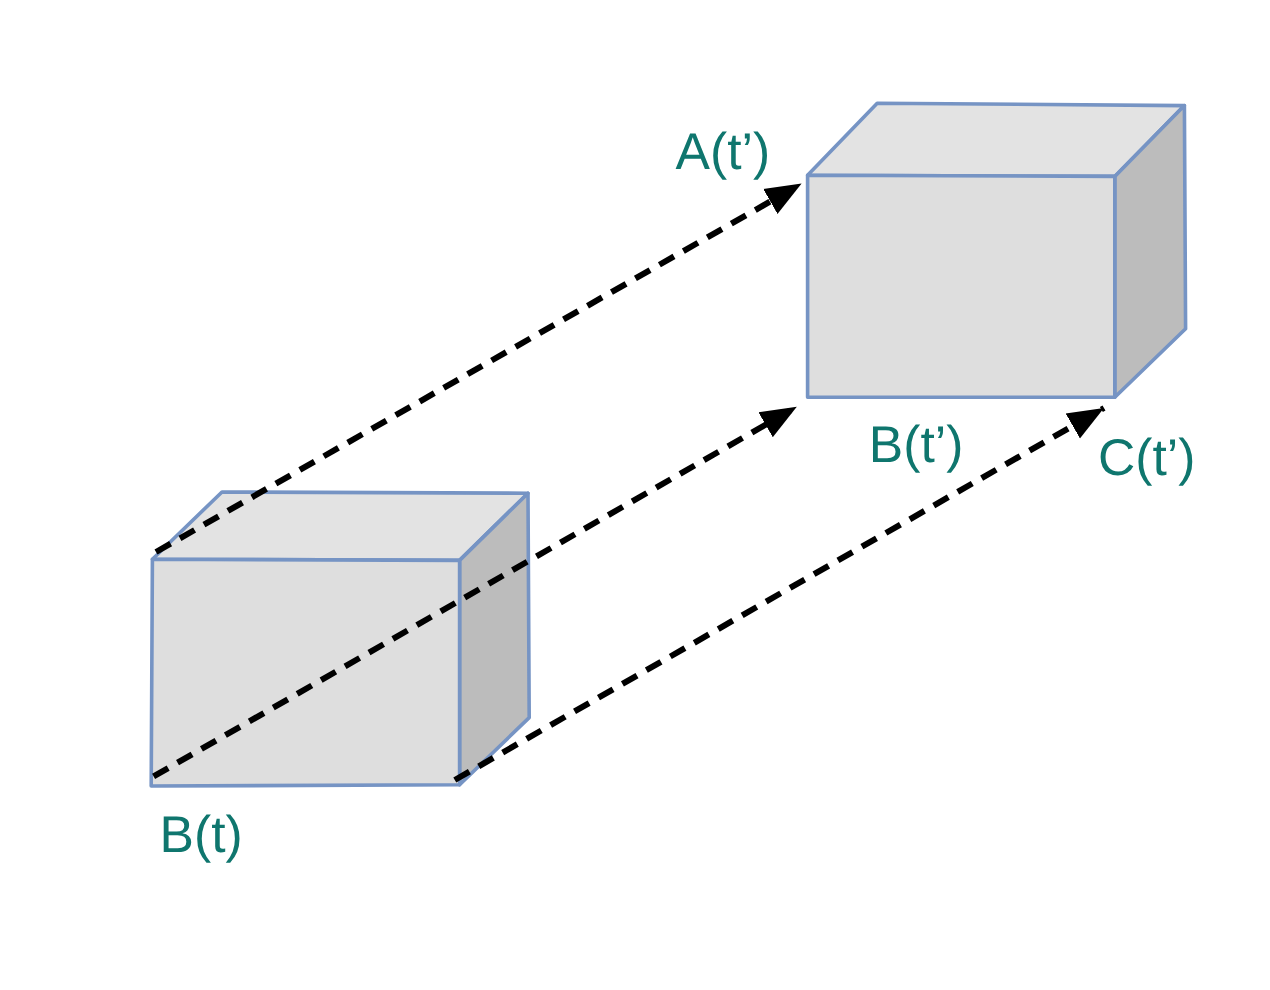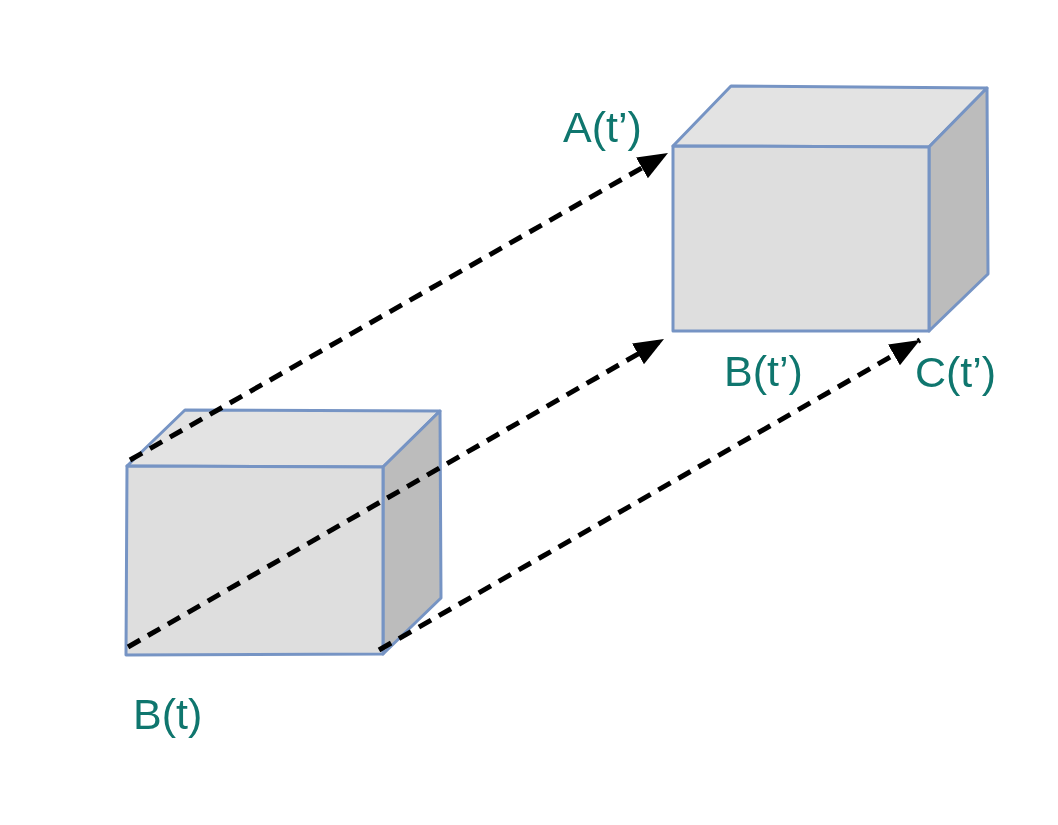--- a/index.html
+++ b/index.html
@@ -22,25 +22,25 @@
   }
   .pt-label {
     position: absolute;
     font-size: 43px;
     line-height: 1.1;
     color: #0f766e;
     white-space: nowrap;
     user-select: none;
   }
   .lbl-a-t  { left: 42px;  top: 397px; }
-  .lbl-b-t  { left: 133px; top: 673px; margin-top: 18px; }
+  .lbl-b-t  { left: 133px; top: 673px; }
   .lbl-c-t  { left: 368px; top: 666px; }
   .lbl-a-tp { left: 563px; top: 104px; }
   .lbl-b-tp { left: 678px; top: 348px; margin-left: 46px; }
-  .lbl-c-tp { left: 915px; top: 349px; text-align: right; }
+  .lbl-c-tp { left: 915px; top: 359px; text-align: right; }
 </style>
 </head>
 <body>
 
 <div class="canvas">
 
   <svg width="1058" height="825" viewBox="0 0 1058 825">
     <defs>
       <marker id="arrowhead" markerUnits="userSpaceOnUse" markerWidth="34" markerHeight="28" refX="30" refY="13" orient="auto">
         <path d="M0,1 L30,13 L0,25 Z" fill="#000000"></path>

